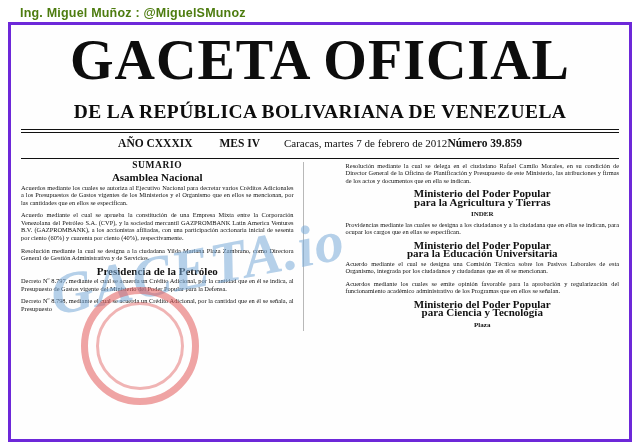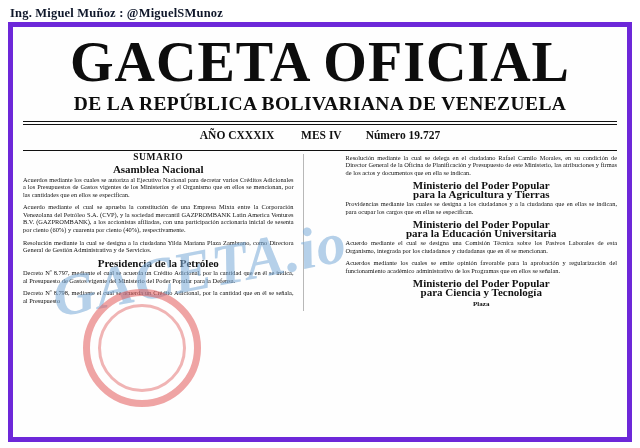--- a/index.html
+++ b/index.html
@@ -13,39 +13,39 @@
     overflow: hidden;
     font-family: "Liberation Serif", serif;
     color: #111;
     position: relative;
   }
 
   
   .attrib {
     position: absolute;
     top: 6px;
-    left: 10px;
-    font-family: Liberation Serif, serif;
+    left: 20px;
+    font-family: Liberation Sans, sans-serif;
     font-size: 12.5px;
     font-weight: bold;
-    color: #0f172a;
+    color: #4d7c0f;
     letter-spacing: 0.2px;
     white-space: nowrap;
     z-index: 40;
   }
 
   
   .page {
     position: absolute;
     top: 22px;
     left: 8px;
     width: 624px;
     height: 420px;
     background: #fefefe;
-    border: 5px solid #6d28d9;
+    border: 3px solid #6d28d9;
     box-sizing: border-box;
     overflow: hidden;
   }
 
   
   .masthead {
     text-align: center;
     padding-top: 6px;
   }
   .gaceta-title {
@@ -57,21 +57,21 @@
     color: #0d0d0d;
     white-space: nowrap;
   }
   .republica-line {
     font-family: "Liberation Serif", serif;
     font-weight: bold;
     font-size: 19.5px;
     line-height: 22px;
     letter-spacing: 0.4px;
     color: #0d0d0d;
-    margin-top: 2px;
+    margin-top: 12px;
     white-space: nowrap;
   }
 
   .rule {
     border: 0;
     border-top: 1.4px solid #111;
     margin: 6px 10px 0 10px;
   }
   .rule.thin {
     border-top: 1px solid #111;
@@ -198,21 +198,22 @@
   </div>
 
   <hr class="rule">
   <hr class="rule thin">
 
   <div class="issue-row">
     <div class="issue-left">
       <span>AÑO CXXXIX</span>
       <span>MES IV</span>
     </div>
-    <div>Número 19.727</div>
+    <div class="center-info">Caracas, martes 7 de febrero de 2012</div>
+    <div>Número 39.859</div>
   </div>
 
   <hr class="rule">
 
   <div class="columns">
     <div class="col left">
       <div class="sumario">SUMARIO</div>
       <div>
           <div class="section-head">Asamblea Nacional</div>
           <div class="entry">Acuerdos mediante los cuales se autoriza al Ejecutivo Nacional para decretar varios Créditos Adicionales a los Presupuestos de Gastos vigentes de los Ministerios y el Organismo que en ellos se mencionan, por las cantidades que en ellos se especifican.</div>
@@ -220,20 +221,21 @@
           <div class="entry">Resolución mediante la cual se designa a la ciudadana Yilda Mariana Plaza Zambrano, como Directora General de Gestión Administrativa y de Servicios.</div>
           <div class="section-head">Presidencia de la Petróleo</div>
           <div class="entry">Decreto Nº 8.797, mediante el cual se acuerda un Crédito Adicional, por la cantidad que en él se indica, al Presupuesto de Gastos vigente del Ministerio del Poder Popular para la Defensa.</div>
           <div class="entry">Decreto Nº 8.798, mediante el cual se acuerda un Crédito Adicional, por la cantidad que en él se señala, al Presupuesto</div>
         </div>
     </div>
     <div class="col right">
       <div>
           <div class="entry">Resolución mediante la cual se delega en el ciudadano Rafael Camilo Morales, en su condición de Director General de la Oficina de Planificación y Presupuesto de este Ministerio, las atribuciones y firmas de los actos y documentos que en ella se indican.</div>
           <div class="section-head">Ministerio del Poder Popular<br>para la Agricultura y Tierras</div>
+          <div class="section-head sub">INDER</div>
           <div class="entry">Providencias mediante las cuales se designa a los ciudadanos y a la ciudadana que en ellas se indican, para ocupar los cargos que en ellas se especifican.</div>
           <div class="section-head">Ministerio del Poder Popular<br>para la Educación Universitaria</div>
           <div class="entry">Acuerdo mediante el cual se designa una Comisión Técnica sobre los Pasivos Laborales de esta Organismo, integrada por los ciudadanos y ciudadanas que en él se mencionan.</div>
           <div class="entry">Acuerdos mediante los cuales se emite opinión favorable para la aprobación y regularización del funcionamiento académico administrativo de los Programas que en ellos se señalan.</div>
           <div class="section-head">Ministerio del Poder Popular<br>para Ciencia y Tecnología</div>
           <div class="section-head sub">Plaza</div>
         </div>
     </div>
   </div>
 

